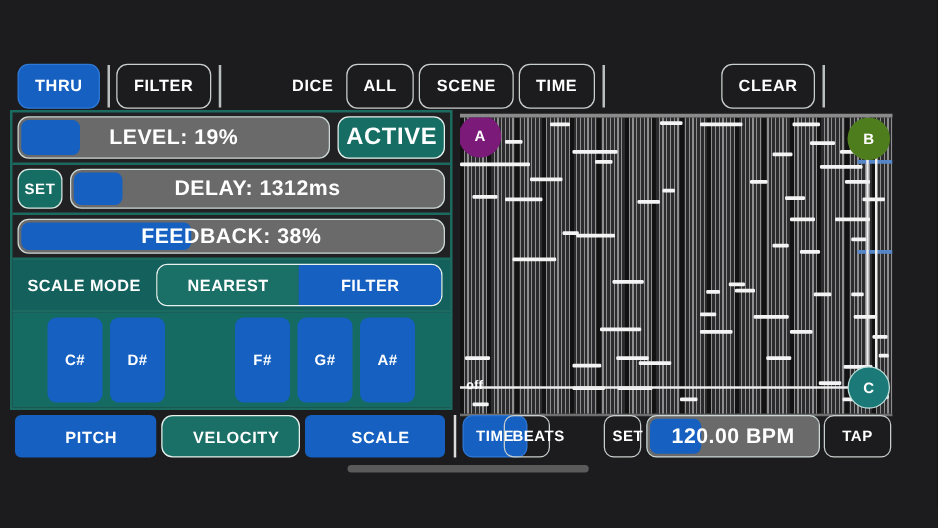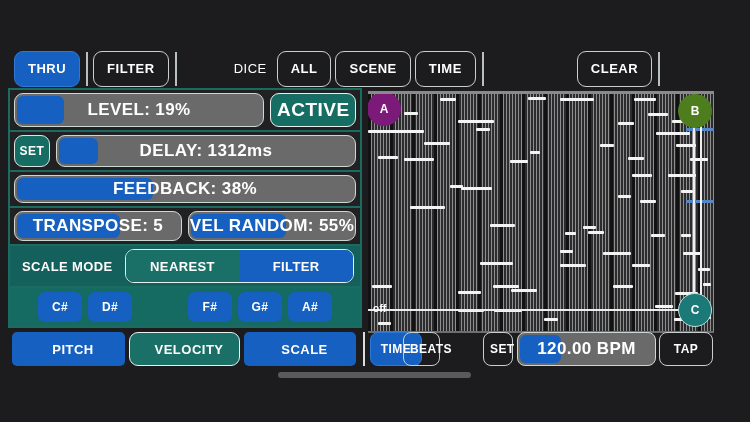--- a/index.html
+++ b/index.html
@@ -10,21 +10,21 @@
   }
   
   .topbar{position:absolute;left:14px;top:50px;height:37px;display:flex;align-items:center;}
   .tb-btn{
     height:36px;border-radius:9px;padding:0 13px;margin-right:4px;
     font-family:inherit;font-size:13px;font-weight:bold;letter-spacing:.5px;color:#fff;
     background:transparent;border:1.5px solid #c9cfcc;cursor:default;
   }
   .tb-btn.primary{background:#1560c0;border:1.5px solid #2f79d6;}
   .tb-div{width:2px;height:34px;background:#b9bfbc;margin:0 5px 0 2px;}
-  .tb-label{font-size:13px;font-weight:normal;letter-spacing:.5px;margin:0 10px 0 4px;padding-left:48px;}
+  .tb-label{font-size:13px;font-weight:bold;letter-spacing:.5px;margin:0 10px 0 4px;padding-left:48px;}
   .tb-clear{margin-left:88px;}
   .tb-simple{margin-left:92px;}
   
   .left-panel{
     position:absolute;left:8px;top:88px;width:354px;height:240px;box-sizing:border-box;
     border:2px solid #1c6b60;background:#212123;display:flex;flex-direction:column;
   }
   .lp-row{position:relative;box-sizing:border-box;border-bottom:2px solid #1c6b60;
     display:flex;align-items:center;padding:3px 4px;gap:6px;}
   .lp-row:last-child{border-bottom:none;}
@@ -139,30 +139,20 @@
       </div>
     </div>
 
     <div class="lp-row row-feedback">
       <div class="slider s-feedback">
         <div class="fill" style="width: 40%;"></div>
         <span class="slabel">FEEDBACK: 38%</span>
       </div>
     </div>
 
-    <div class="lp-row row-transpose">
-      <div class="slider s-transpose">
-        <div class="fill" style="width: 62%;"></div>
-        <span class="slabel">TRANSPOSE: 5</span>
-      </div>
-      <div class="slider s-velrandom">
-        <div class="fill" style="width: 57%;"></div>
-        <span class="slabel">VEL RANDOM: 55%</span>
-      </div>
-    </div>
 
     <div class="lp-row row-scalemode">
       <span class="scale-mode-label">SCALE MODE</span>
       <div class="segmented">
         <div class="seg seg-nearest">NEAREST</div>
         <div class="seg seg-filter">FILTER</div>
       </div>
     </div>
 
     <div class="lp-row row-notes">

